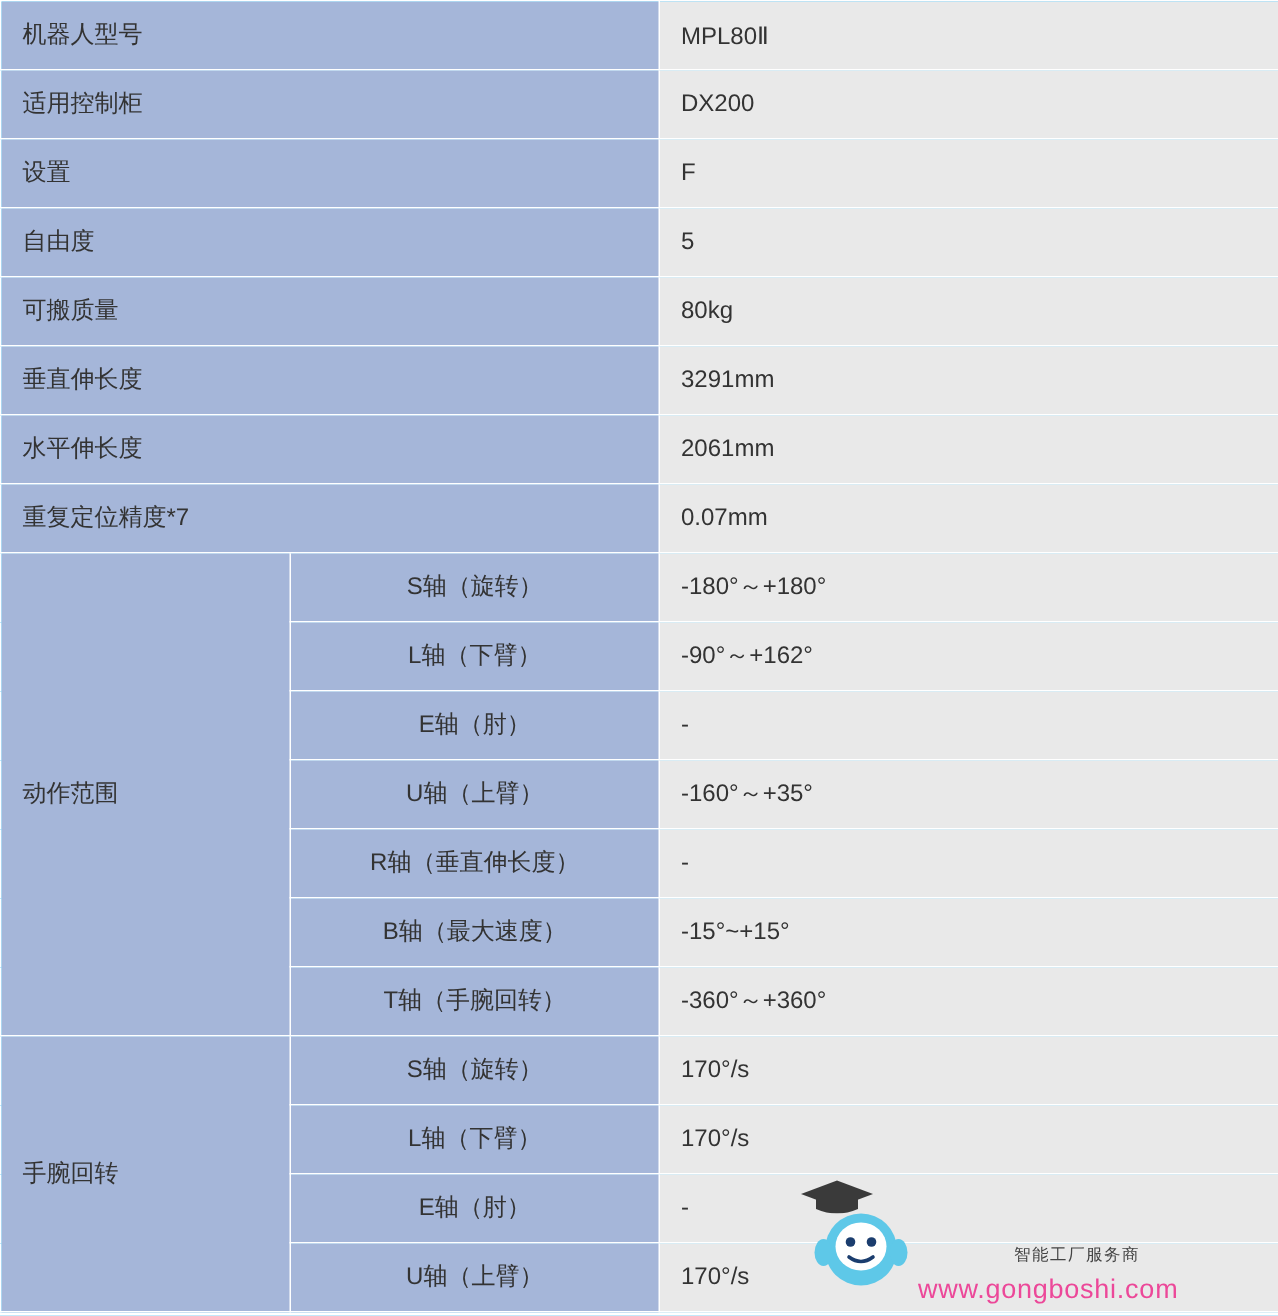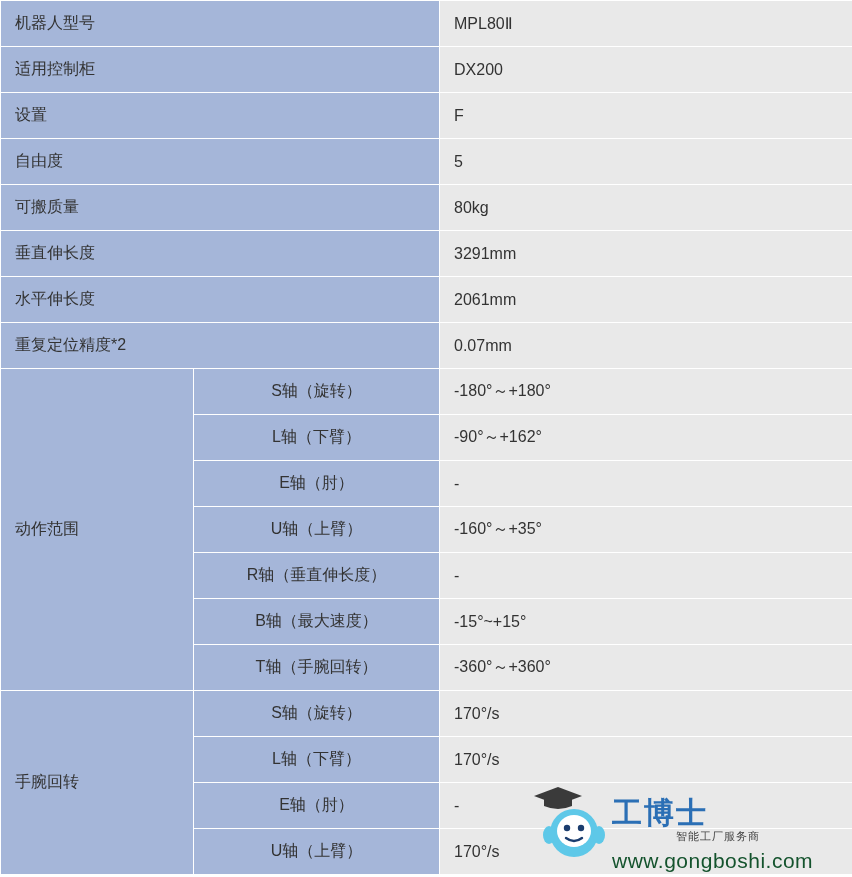--- a/index.html
+++ b/index.html
@@ -80,22 +80,22 @@
     left: 172px;
     top: 44px;
     font-size: 11px;
     color: #444444;
     letter-spacing: 1px;
   }
   .wm-text-url {
     position: absolute;
     left: 108px;
     top: 64px;
-    font-size: 21px;
-    color: #14532d;
+    font-size: 18px;
+    color: #ec4899;
     letter-spacing: 0.5px;
     text-align: center;
   }
   .wm-mascot {
     position: absolute;
     left: 38px;
     top: 6px;
     width: 64px;
     height: 70px;
   }
@@ -139,21 +139,21 @@
     </tr>
     <tr>
       <td class="label-cell" colspan="2">垂直伸长度</td>
       <td class="value-cell">3291mm</td>
     </tr>
     <tr>
       <td class="label-cell" colspan="2">水平伸长度</td>
       <td class="value-cell">2061mm</td>
     </tr>
     <tr>
-      <td class="label-cell" colspan="2">重复定位精度*2</td>
+      <td class="label-cell" colspan="2">重复定位精度*7</td>
       <td class="value-cell">0.07mm</td>
     </tr>
 
     <tr>
       <td class="group-cell" rowspan="7">动作范围</td>
       <td class="sub-label-cell">S轴（旋转）</td>
       <td class="value-cell">-180°～+180°</td>
     </tr>
     <tr>
       <td class="sub-label-cell">L轴（下臂）</td>
@@ -208,17 +208,16 @@
       <circle cx="25" cy="37" r="3.2" fill="#1b3d6e"></circle>
       <circle cx="39" cy="37" r="3.2" fill="#1b3d6e"></circle>
       <path d="M24 47 Q32 53 40 47" stroke="#1b3d6e" stroke-width="2.4" fill="none" stroke-linecap="round"></path>
       <ellipse cx="7" cy="44" rx="6" ry="9" fill="#5ec8e8"></ellipse>
       <ellipse cx="57" cy="44" rx="6" ry="9" fill="#5ec8e8"></ellipse>
     </svg>
     <svg class="wm-cap" viewBox="0 0 52 24">
       <polygon points="26,2 50,11 26,20 2,11" fill="#3a3a3a"></polygon>
       <path d="M12 14 L12 21 Q26 27 40 21 L40 14" fill="#3a3a3a"></path>
     </svg>
-    <div class="wm-text-main">工博士</div>
     <div class="wm-text-sub">智能工厂服务商</div>
     <div class="wm-text-url">www.gongboshi.com</div>
   </div>
 </div>
 
 </body></html>

